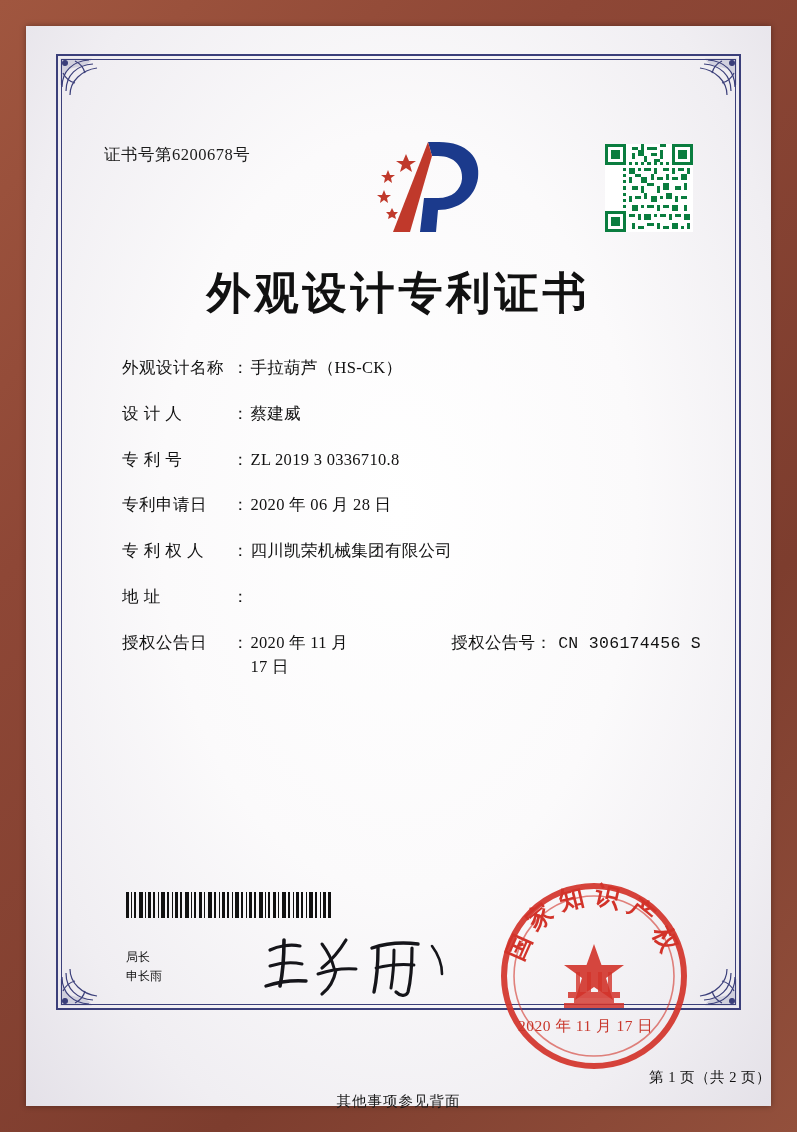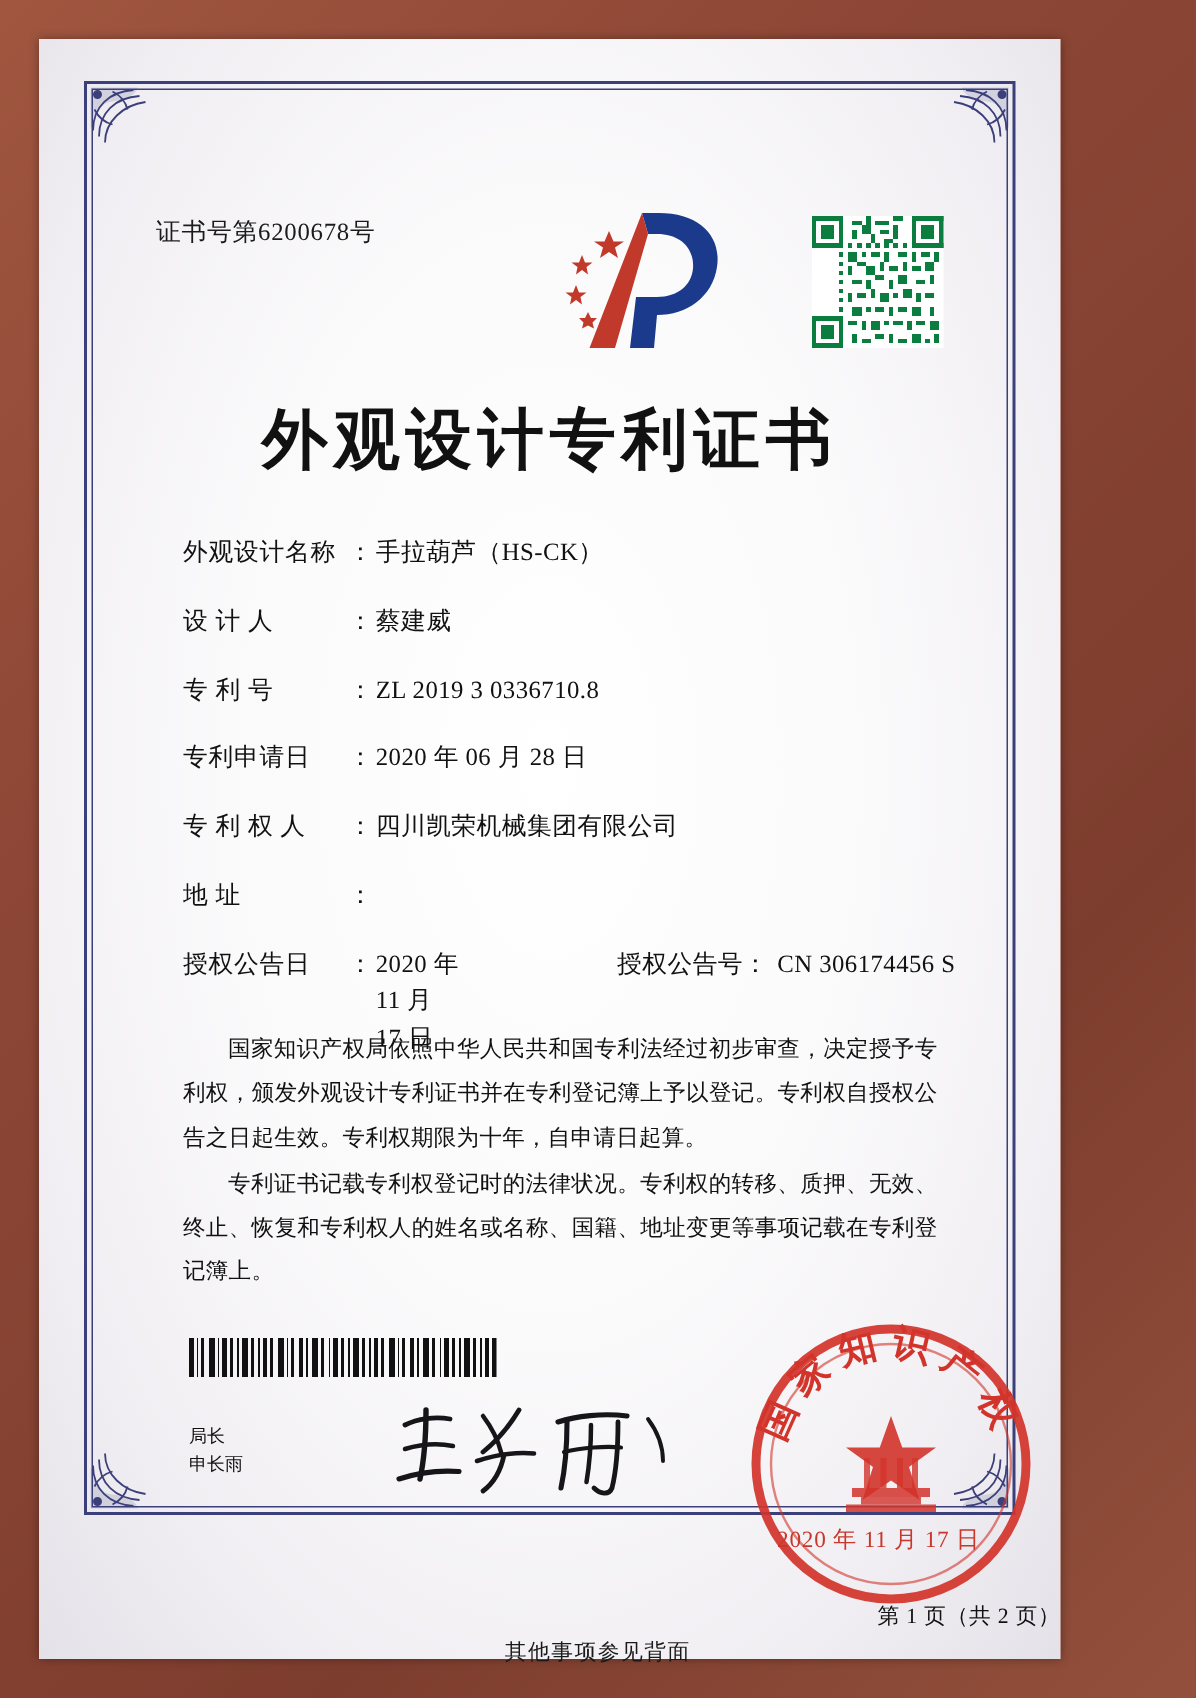--- a/index.html
+++ b/index.html
@@ -19,26 +19,25 @@
     width: 797px;
     height: 1132px;
     background:
       linear-gradient(135deg, #a0563f 0%, #8e4736 30%, #7d3d2e 70%, #93503c 100%);
   }
   
   .sheet {
     position: absolute;
     left: 26px;
     top: 26px;
-    width: 657px;
+    width: 745px;
     height: 1080px;
     background:
       radial-gradient(ellipse at 50% 45%, #ffffff 0%, #fbfafb 45%, #f0eef2 78%, #e4e1e8 100%);
     box-shadow: 0 0 6px rgba(0,0,0,.35);
-    padding-left: 24px;
   }
   
   .border-outer {
     position: absolute;
     left: 30px; top: 28px;
     right: 30px; bottom: 96px;
     border: 2px solid #3b3f7a;
   }
   .border-inner {
     position: absolute;
@@ -128,20 +127,21 @@
     display: flex;
     align-items: baseline;
   }
   .inline-extra .extra-label {
     margin-left: 103px;
     white-space: nowrap;
   }
   .inline-extra .extra-value {
     margin-left: 6px;
     white-space: nowrap;
+    font-family: Liberation Mono, monospace;
   }
 
   
   .paras {
     position: absolute;
     left: 96px;
     right: 82px;
     top: 660px;
     font-size: 15px;
     line-height: 1.95;
@@ -439,24 +439,20 @@
         <div class="f-colon">：</div>
         <div class="f-value inline-extra">
           <span>2020 年 11 月 17 日</span>
           <span class="extra-label">授权公告号：</span>
           <span class="extra-value">CN 306174456 S</span>
         </div>
       </div>
 
     </div>
 
-    <div class="paras">
-      <p>国家知识产权局依照中华人民共和国专利法经过初步审查，决定授予专利权，颁发外观设计专利证书并在专利登记簿上予以登记。专利权自授权公告之日起生效。专利权期限为十年，自申请日起算。</p>
-      <p>专利证书记载专利权登记时的法律状况。专利权的转移、质押、无效、终止、恢复和专利权人的姓名或名称、国籍、地址变更等事项记载在专利登记簿上。</p>
-    </div>
 
     <div class="barcode">
       <svg width="205" height="26" viewBox="0 0 205 26" shape-rendering="crispEdges">
         <rect width="205" height="26" fill="#ffffff" opacity="0"></rect>
         <g fill="#111">
           <rect x="0" y="0" width="3" height="26"></rect>
             <rect x="5" y="0" width="1" height="26"></rect>
           <rect x="8" y="0" width="2" height="26"></rect>
             <rect x="13" y="0" width="4" height="26"></rect>
           <rect x="19" y="0" width="1" height="26"></rect>

